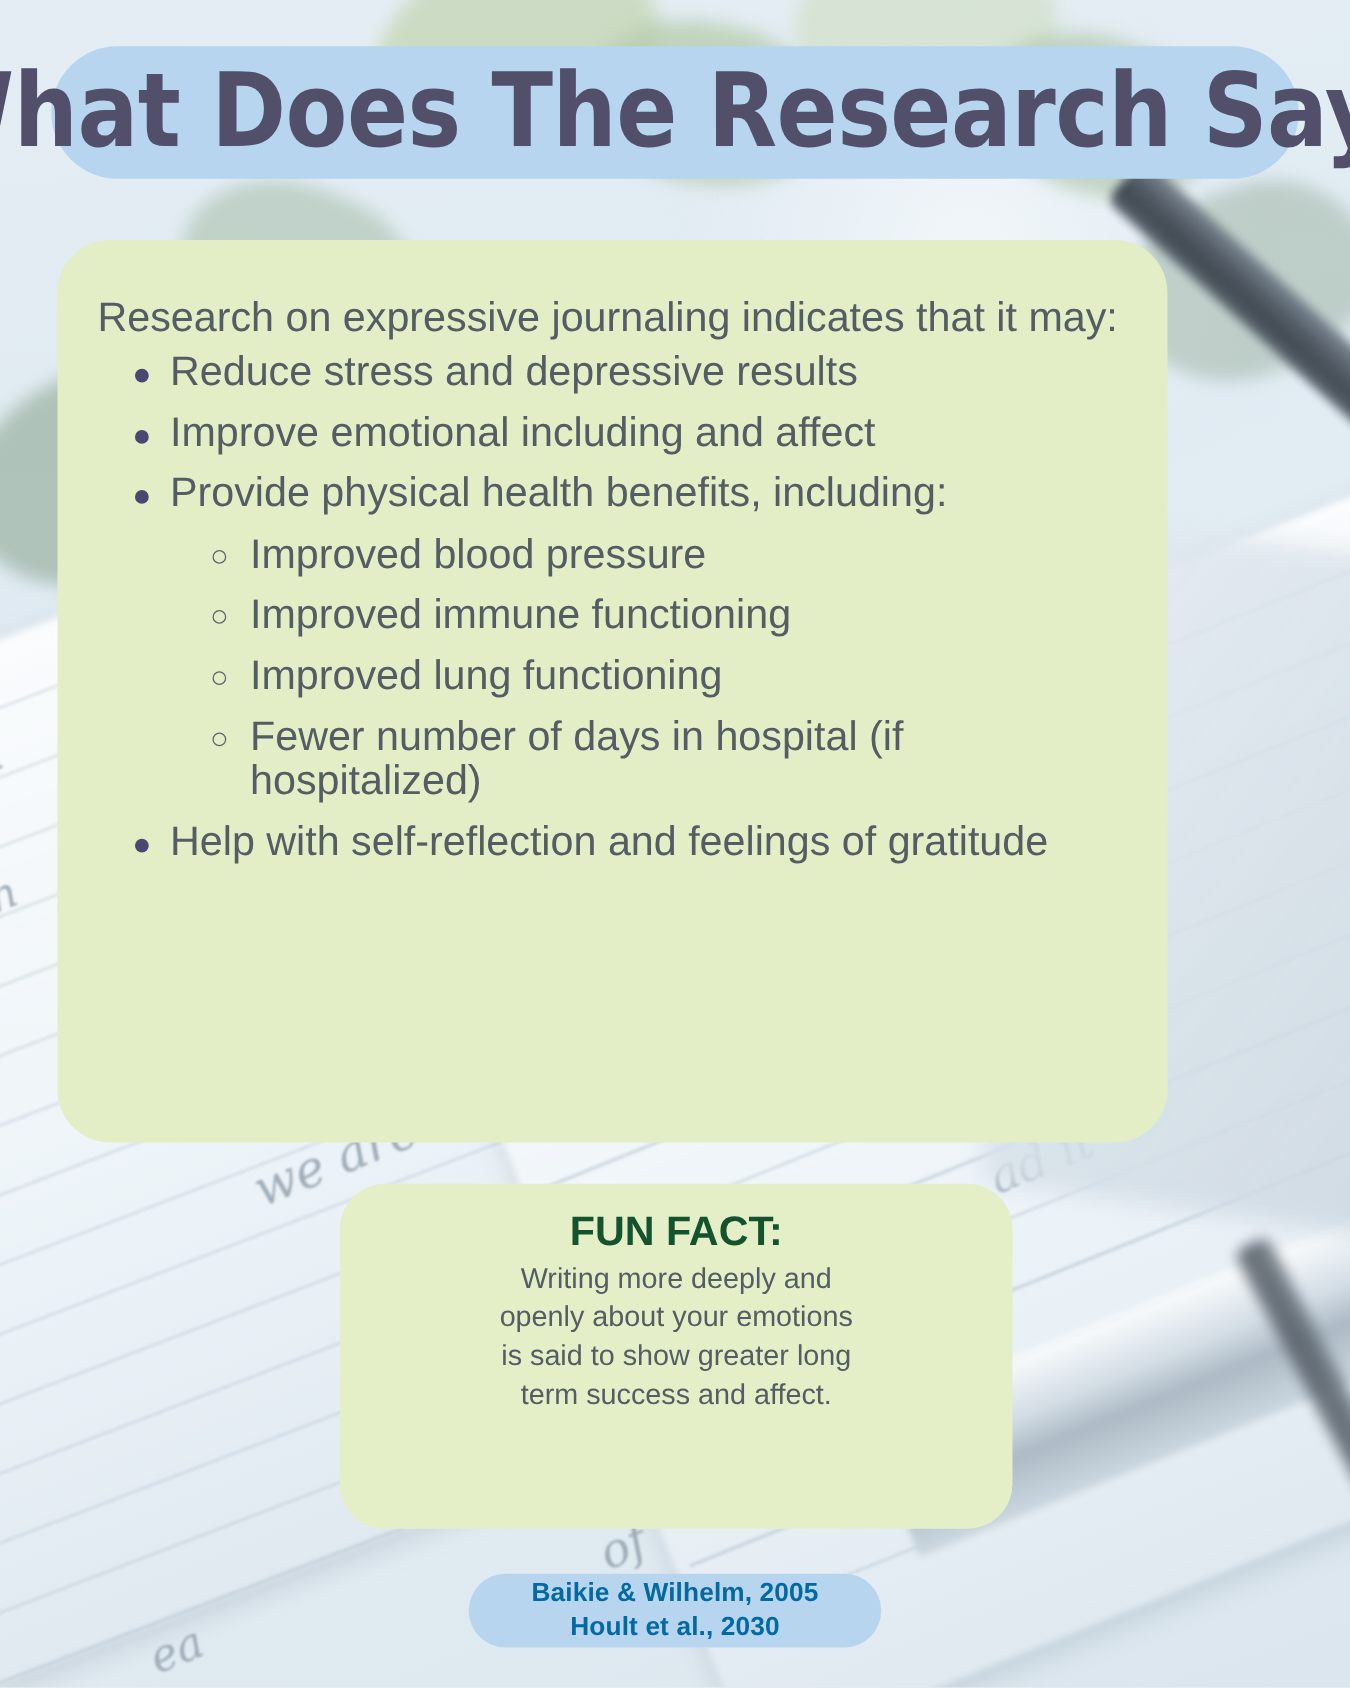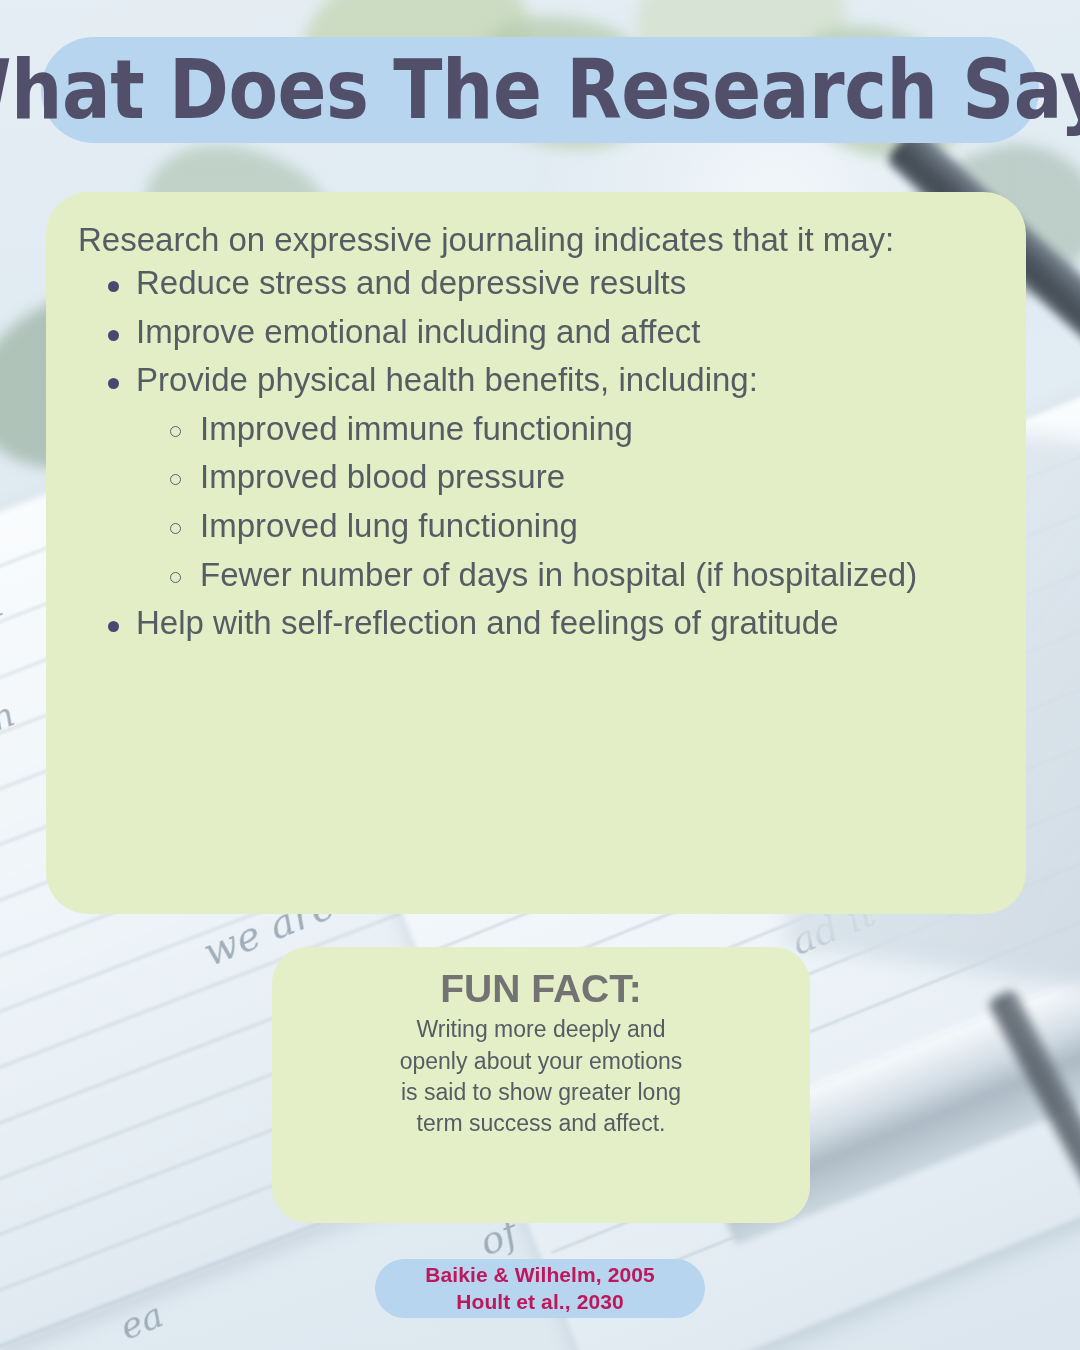--- a/index.html
+++ b/index.html
@@ -219,26 +219,26 @@
     color: #514f6a;
     transform: scaleX(0.88);
     transform-origin: center;
     white-space: nowrap;
   }
 
   .main-card {
     position: absolute;
     left: 46px;
     top: 192px;
-    width: 980px;
+    width: 888px;
     height: 722px;
     background: #e3eec6;
     border-radius: 42px;
     box-sizing: border-box;
-    padding: 30px 20px 0 18px;
+    padding: 44px 20px 0 18px;
   }
 
   .lead {
     font-size: 33px;
     line-height: 1.12;
     color: #555d64;
     margin: 0 0 6px 0;
     padding-left: 14px;
   }
 
@@ -298,23 +298,23 @@
     top: 947px;
     width: 538px;
     height: 276px;
     background: #e4efc7;
     border-radius: 36px;
     box-sizing: border-box;
     padding: 16px 26px 0 26px;
     text-align: center;
   }
   .fun-title {
-    font-size: 39px;
+    font-size: 33px;
     font-weight: bold;
-    color: #737373;
+    color: #14532d;
     line-height: 1.32;
     margin: 0;
   }
   .fun-body {
     font-size: 23px;
     color: #555d64;
     line-height: 1.35;
     margin: 0;
   }
 
@@ -327,21 +327,21 @@
     background: #b7d5ee;
     border-radius: 30px;
     display: flex;
     flex-direction: column;
     align-items: center;
     justify-content: center;
   }
   .cite-line {
     font-size: 21px;
     font-weight: bold;
-    color: #be185d;
+    color: #0369a1;
     line-height: 1.28;
     letter-spacing: 0.1px;
   }
 </style>
 </head>
 <body>
 
 <div class="poster">
 
   <div class="bg-layer">
@@ -384,22 +384,22 @@
     <div class="title-badge">
       <div class="title-text">What Does The Research Say?</div>
     </div>
 
     <div class="main-card">
       <p class="lead">Research on expressive journaling indicates that it may:</p>
       <ul class="lvl1" id="findings-list">
           <li><span>Reduce stress and depressive results</span></li>
           <li><span>Improve emotional including and affect</span></li>
           <li><span>Provide physical health benefits, including:</span><ul class="lvl2">
+              <li>Improved blood pressure</li>
               <li>Improved immune functioning</li>
-              <li>Improved blood pressure</li>
               <li>Improved lung functioning</li>
               <li>Fewer number of days in hospital (if hospitalized)</li>
             </ul></li>
           <li><span>Help with self-reflection and feelings of gratitude</span></li>
         </ul>
     </div>
 
     <div class="fun-card">
       <p class="fun-title">FUN FACT:</p>
       <p class="fun-body" id="fun-body"><span>Writing more deeply and</span><br><span>openly about your emotions</span><br><span>is said to show greater long</span><br><span>term success and affect.</span></p>

